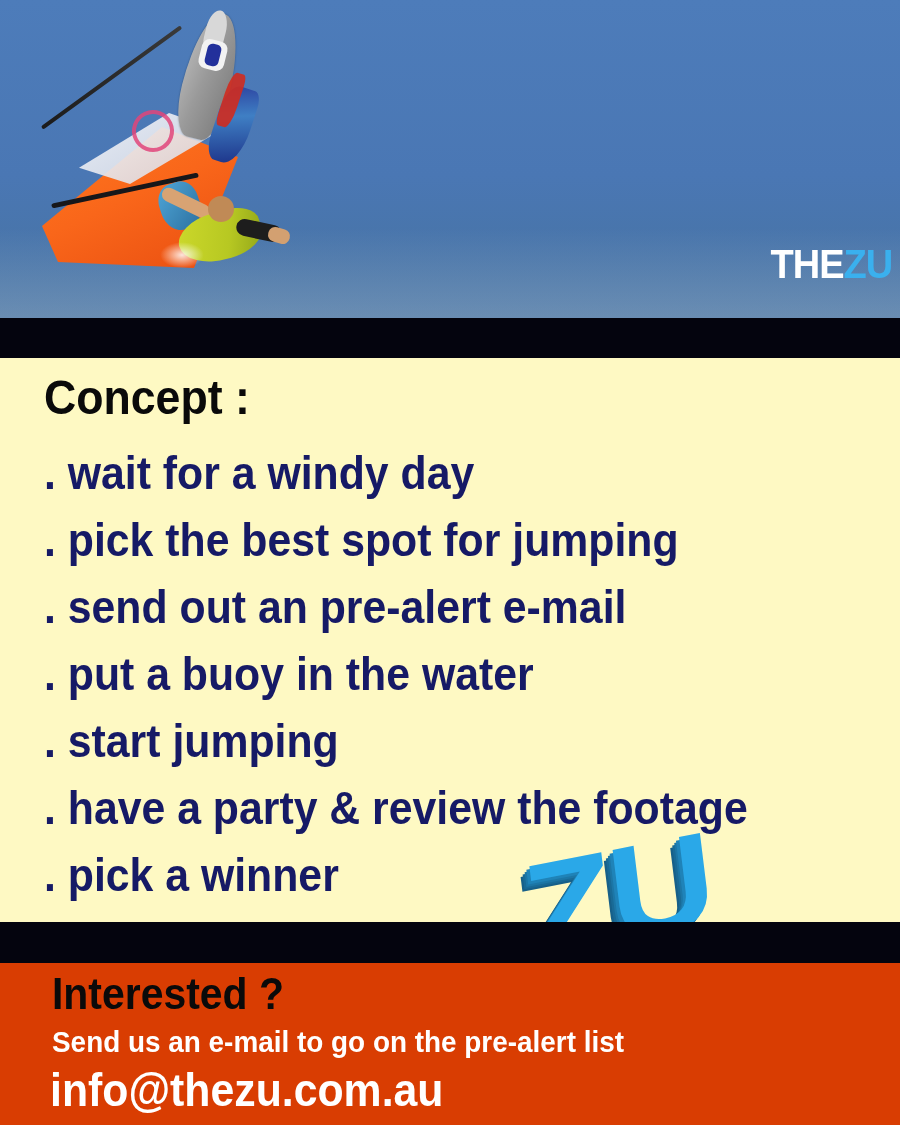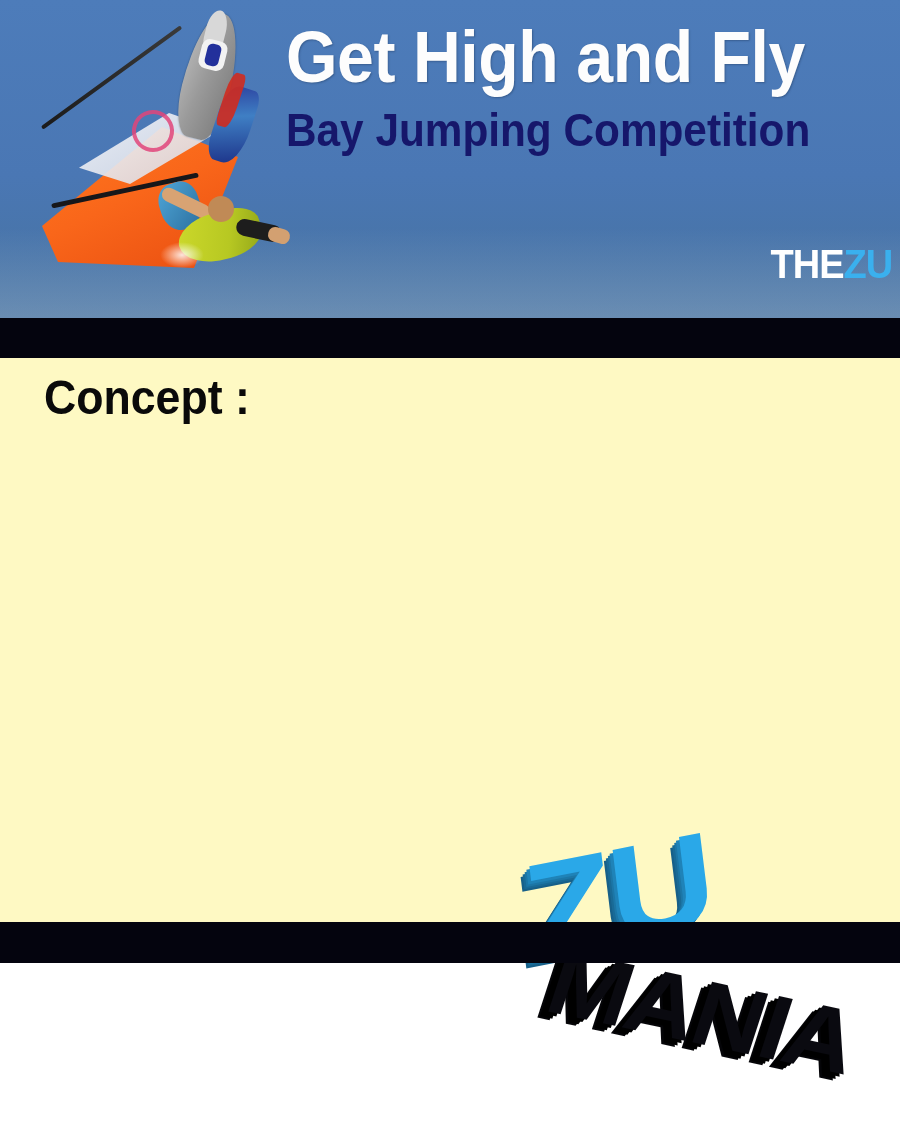--- a/index.html
+++ b/index.html
@@ -236,37 +236,47 @@
       <div class="board-logo"></div>
       <div class="rider-suit"></div>
       <div class="rider-arm"></div>
       <div class="rider-body"></div>
       <div class="rider-head"></div>
       <div class="rider-leg"></div>
       <div class="rider-foot"></div>
       <div class="spray"></div>
     </div>
 
-    <div class="title-block">
-      <div class="title-main">Get High and Fly</div>
-      <div class="title-sub">Bay Jumping Competition</div>
-    </div>
 
     <div class="brand">
       <div class="brand-top"><span class="brand-the">THE</span><span class="brand-zu">ZU</span></div>
     </div>
   </div>
 
   <div class="divider-top"></div>
 
   <div class="body">
     <div class="concept-title">Concept :</div>
+    <ul class="bullets">
+      <li class="bullet">. wait for a windy day</li>
+      <li class="bullet">. pick the best spot for jumping</li>
+      <li class="bullet">. send out an pre-alert e-mail</li>
+      <li class="bullet">. put a buoy in the water</li>
+      <li class="bullet">. start jumping</li>
+      <li class="bullet">. have a party &amp; review the footage</li>
+      <li class="bullet">. pick a winner</li>
+    </ul>
   </div>
 
   <div class="zumania">
     <div class="zu-word">ZU</div>
     <div class="mania-word">MANIA</div>
   </div>
 
   <div class="divider-bottom"></div>
 
+  <div class="footer">
+    <div class="footer-head">Interested ?</div>
+    <div class="footer-line">Send us an e-mail to go on the pre-alert list</div>
+    <div class="footer-email">info@thezu.com.au</div>
+  </div>
 
 </div>
 
 </body></html>

